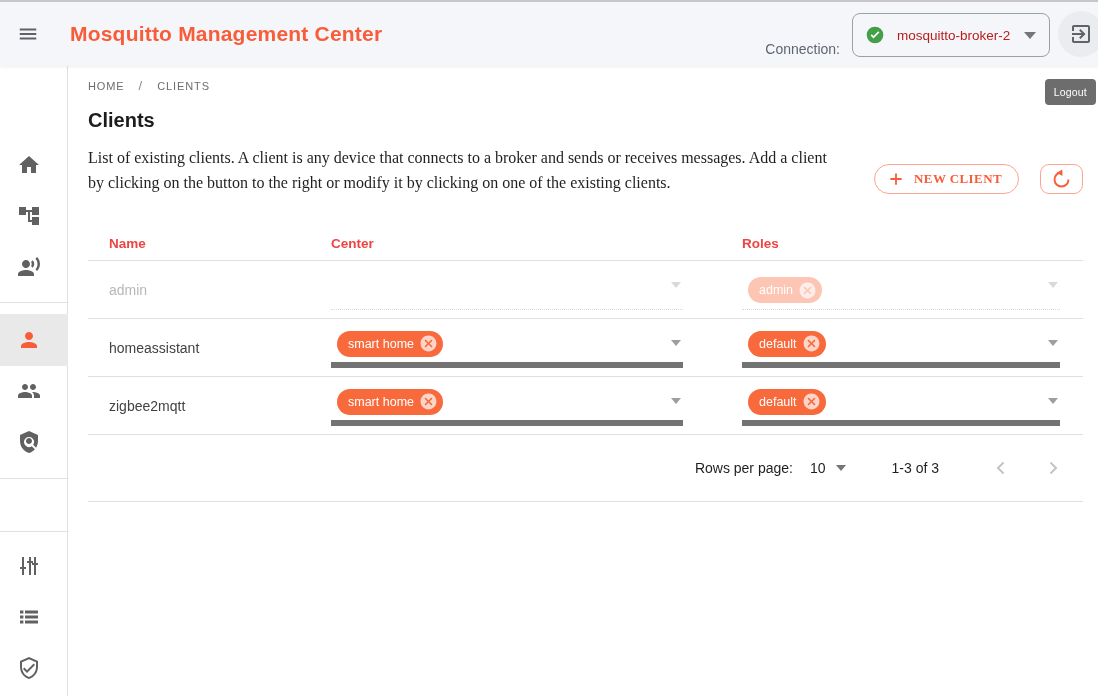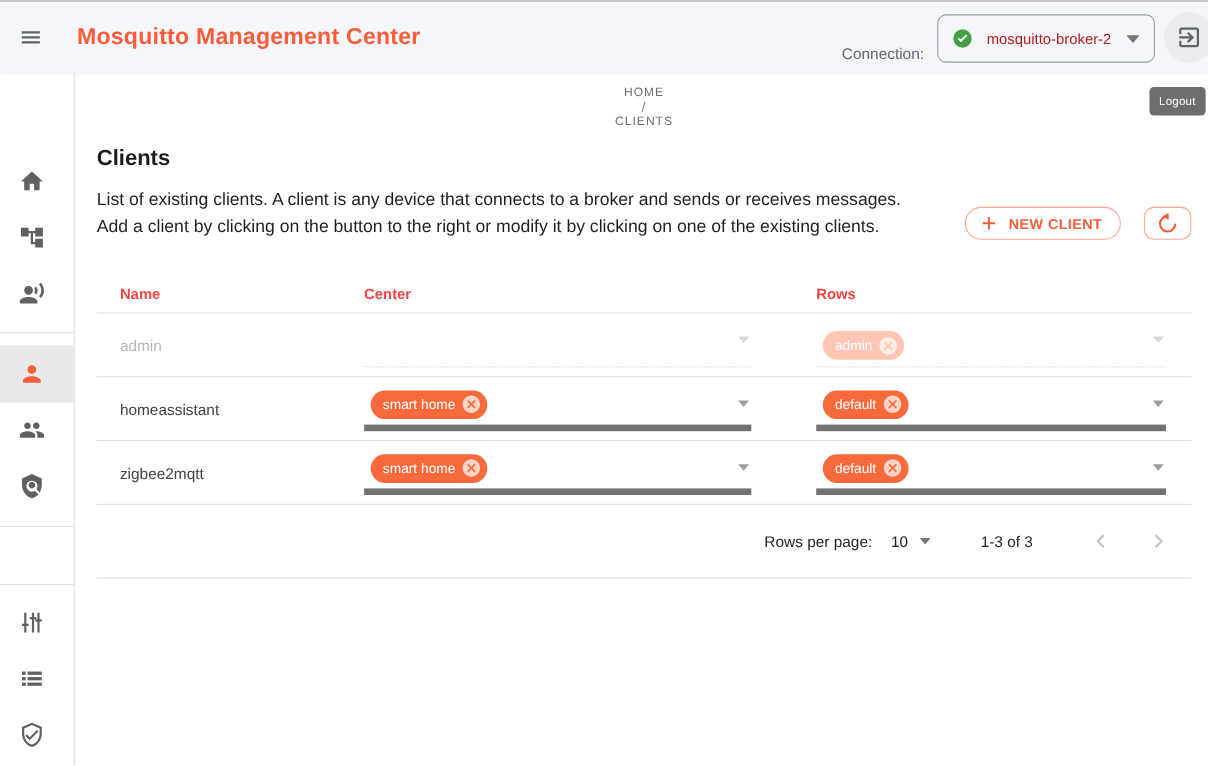--- a/index.html
+++ b/index.html
@@ -46,25 +46,25 @@
     position:absolute; left:0; width:68px; height:52px;
     display:flex; align-items:center; justify-content:center; cursor:pointer; color:#616161;
   }
   .nav-item svg { width:24px; height:24px; margin-left:-11px; }
   .nav-item.active { background:#e9e9e9; color:#f85c38; }
   .sb-divider { position:absolute; left:0; width:68px; border-top:1px solid #e0e0e0; }
   
   .main { position:absolute; top:64px; left:68px; width:1030px; bottom:0; background:#fff;
     padding:12px 15px 0 20px; }
   .breadcrumb { display:flex; align-items:center; font-size:11px; letter-spacing:.9px;
-    color:#6d6d6d; margin-bottom:16px;flex-direction:column; }
+    color:#6d6d6d; margin-bottom:16px; }
   .breadcrumb .sep { margin:0 14px; color:#8a8a8a; font-size:13px; }
   .breadcrumb .crumb { cursor:pointer; }
   .page-title { font-size:20px; font-weight:bold; color:#1c1c1c; margin-bottom:13px; }
-  .intro-row { display:flex; align-items:flex-start; }
+  .intro-row { display:flex; align-items:flex-start;font-family:Liberation Serif, serif; }
   .page-desc { font-size:16px; line-height:25px; color:#1f1f1f; max-width:748px; }
   .actions { margin-left:auto; display:flex; align-items:center; gap:21px; padding-top:19px; }
   .btn-new {
     height:30px; border:1px solid rgba(248,92,56,.55); border-radius:15px; background:transparent;
     color:#f85c38; font-size:13px; font-weight:bold; letter-spacing:.4px; cursor:pointer;
     display:flex; align-items:center; padding:0 16px 0 12px; gap:9px; white-space:nowrap;
     font-family:inherit;
   }
   .btn-refresh {
     width:43px; height:30px; border:1px solid rgba(248,92,56,.55); border-radius:9px;
@@ -216,21 +216,21 @@
           <polygon fill="currentColor" points="13,0.6 13,8 6.6,4.3"></polygon>
         </svg>
       </button>
     </div>
   </div>
 
   <div class="table">
     <div class="thead">
       <div class="th">Name</div>
       <div class="th">Center</div>
-      <div class="th">Rows</div>
+      <div class="th">Roles</div>
     </div>
 
     <div class="trow disabled">
       <div class="name-cell">admin</div>
       <div class="cell">
         <div class="select groups">
           <div class="chips"></div>
           <span class="arrow"></span>
         </div>
       </div>

